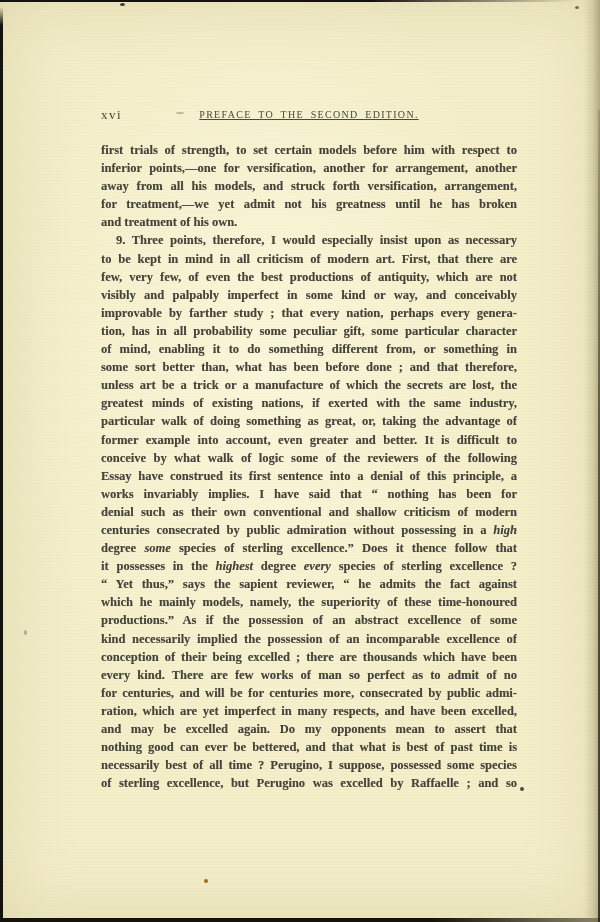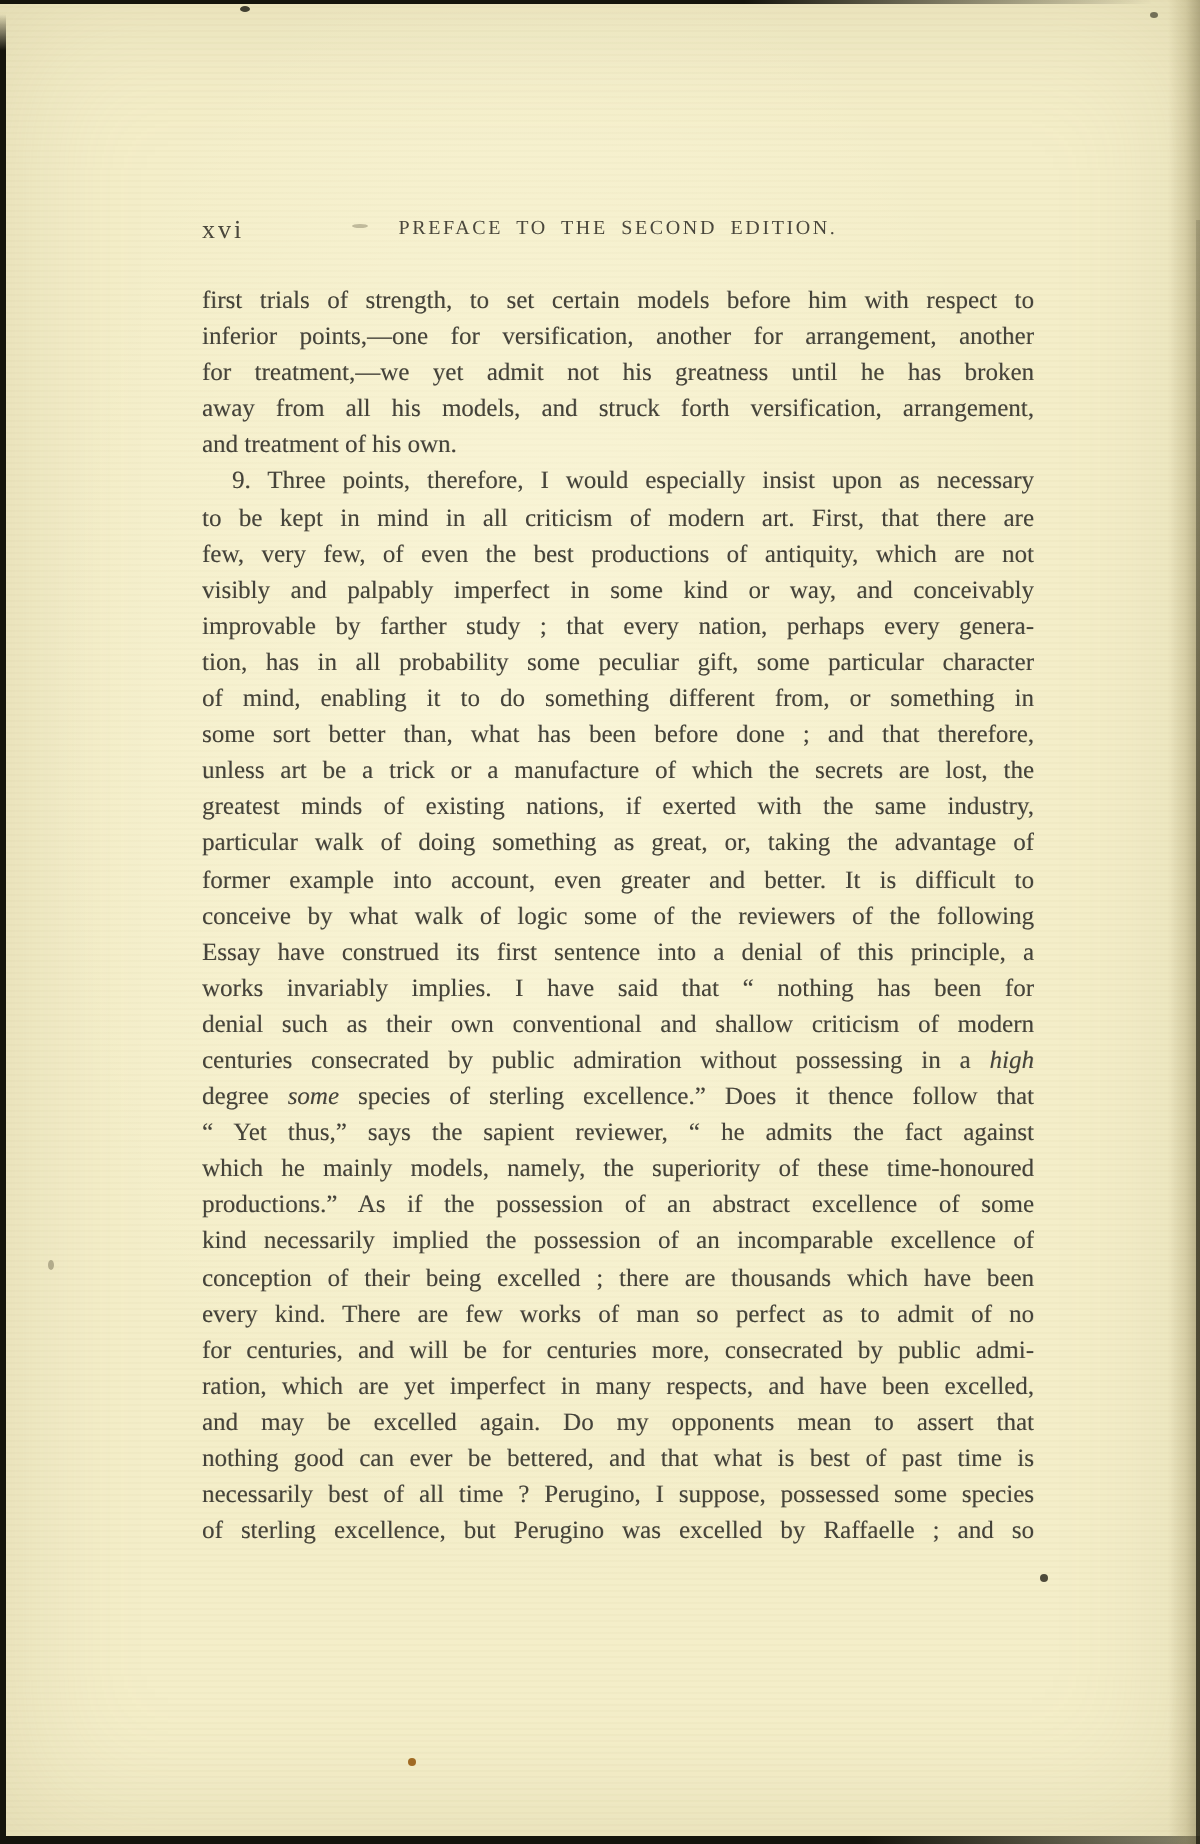--- a/index.html
+++ b/index.html
@@ -54,36 +54,38 @@
     letter-spacing: 1.5px;
     color: var(--header-ink, #4a473c);
   }
   .running-title {
     position: absolute; left: 0; top: 4px; width: 100%;
     text-align: center;
     font-size: 10px;
     letter-spacing: 1.3px;
     word-spacing: 3px;
     color: var(--header-ink, #4a473c);
+    text-decoration: underline;
   }
 
   
   .body-text {
     position: absolute;
     top: 141px; left: 101px; width: 416px;
     font-size: 12.5px;
     line-height: 18.1px;
     text-align: justify;
     color: var(--ink, #45433a);
     text-shadow: 0.2px 0.2px 0 rgba(69,67,58,0.35);
   }
   .body-text .line {
     text-align-last: justify;
     white-space: normal;
     overflow: hidden;
+    font-weight: bold;
   }
   .body-text .line.ragged {
     text-align-last: left;
   }
   .body-text i {
     font-style: italic;
   }
 
   .speck {
     position: absolute;
@@ -102,41 +104,42 @@
   <div class="edge-right-line"></div>
 
   <div class="page-header">
     <span class="page-number">xvi</span>
     <span class="running-title">PREFACE TO THE SECOND EDITION.</span>
   </div>
 
   <div class="body-text">
       <div class="line"><span>first trials of strength, to set certain models before him with respect to</span></div>
       <div class="line"><span>inferior points,—one for versification, another for arrangement, another</span></div>
+      <div class="line"><span>away from all his models, and struck forth versification, arrangement,</span></div>
       <div class="line"><span>for treatment,—we yet admit not his greatness until he has broken</span></div>
-      <div class="line"><span>away from all his models, and struck forth versification, arrangement,</span></div>
       <div class="line ragged"><span>and treatment of his own.</span></div>
       <div class="line" style="text-indent: 15px;"><span>9. Three points, therefore, I would especially insist upon as necessary</span></div>
       <div class="line"><span>to be kept in mind in all criticism of modern art.  First, that there are</span></div>
       <div class="line"><span>few, very few, of even the best productions of antiquity, which are not</span></div>
       <div class="line"><span>visibly and palpably imperfect in some kind or way, and conceivably</span></div>
       <div class="line"><span>improvable by farther study ; that every nation, perhaps every genera-</span></div>
       <div class="line"><span>tion, has in all probability some peculiar gift, some particular character</span></div>
       <div class="line"><span>of mind, enabling it to do something different from, or something in</span></div>
       <div class="line"><span>some sort better than, what has been before done ; and that therefore,</span></div>
       <div class="line"><span>unless art be a trick or a manufacture of which the secrets are lost, the</span></div>
       <div class="line"><span>greatest minds of existing nations, if exerted with the same industry,</span></div>
       <div class="line"><span>particular walk of doing something as great, or, taking the advantage of</span></div>
       <div class="line"><span>former example into account, even greater and better.  It is difficult to</span></div>
       <div class="line"><span>conceive by what walk of logic some of the reviewers of the following</span></div>
       <div class="line"><span>Essay have construed its first sentence into a denial of this principle, a</span></div>
       <div class="line"><span>works invariably implies.  I have said that “ nothing has been for</span></div>
       <div class="line"><span>denial such as their own conventional and shallow criticism of modern</span></div>
       <div class="line"><span>centuries consecrated by public admiration without possessing in a </span><i>high</i></div>
       <div class="line"><span>degree </span><i>some</i><span> species of sterling excellence.”  Does it thence follow that</span></div>
+      <div class="line"><span>it possesses in the </span><i>highest</i><span> degree </span><i>every</i><span> species of sterling excellence ?</span></div>
       <div class="line"><span>“ Yet thus,” says the sapient reviewer, “ he admits the fact against</span></div>
       <div class="line"><span>which he mainly models, namely, the superiority of these time-honoured</span></div>
       <div class="line"><span>productions.”  As if the possession of an abstract excellence of some</span></div>
       <div class="line"><span>kind necessarily implied the possession of an incomparable excellence of</span></div>
       <div class="line"><span>conception of their being excelled ; there are thousands which have been</span></div>
       <div class="line"><span>every kind.  There are few works of man so perfect as to admit of no</span></div>
       <div class="line"><span>for centuries, and will be for centuries more, consecrated by public admi-</span></div>
       <div class="line"><span>ration, which are yet imperfect in many respects, and have been excelled,</span></div>
       <div class="line"><span>and may be excelled again.  Do my opponents mean to assert that</span></div>
       <div class="line"><span>nothing good can ever be bettered, and that what is best of past time is</span></div>

